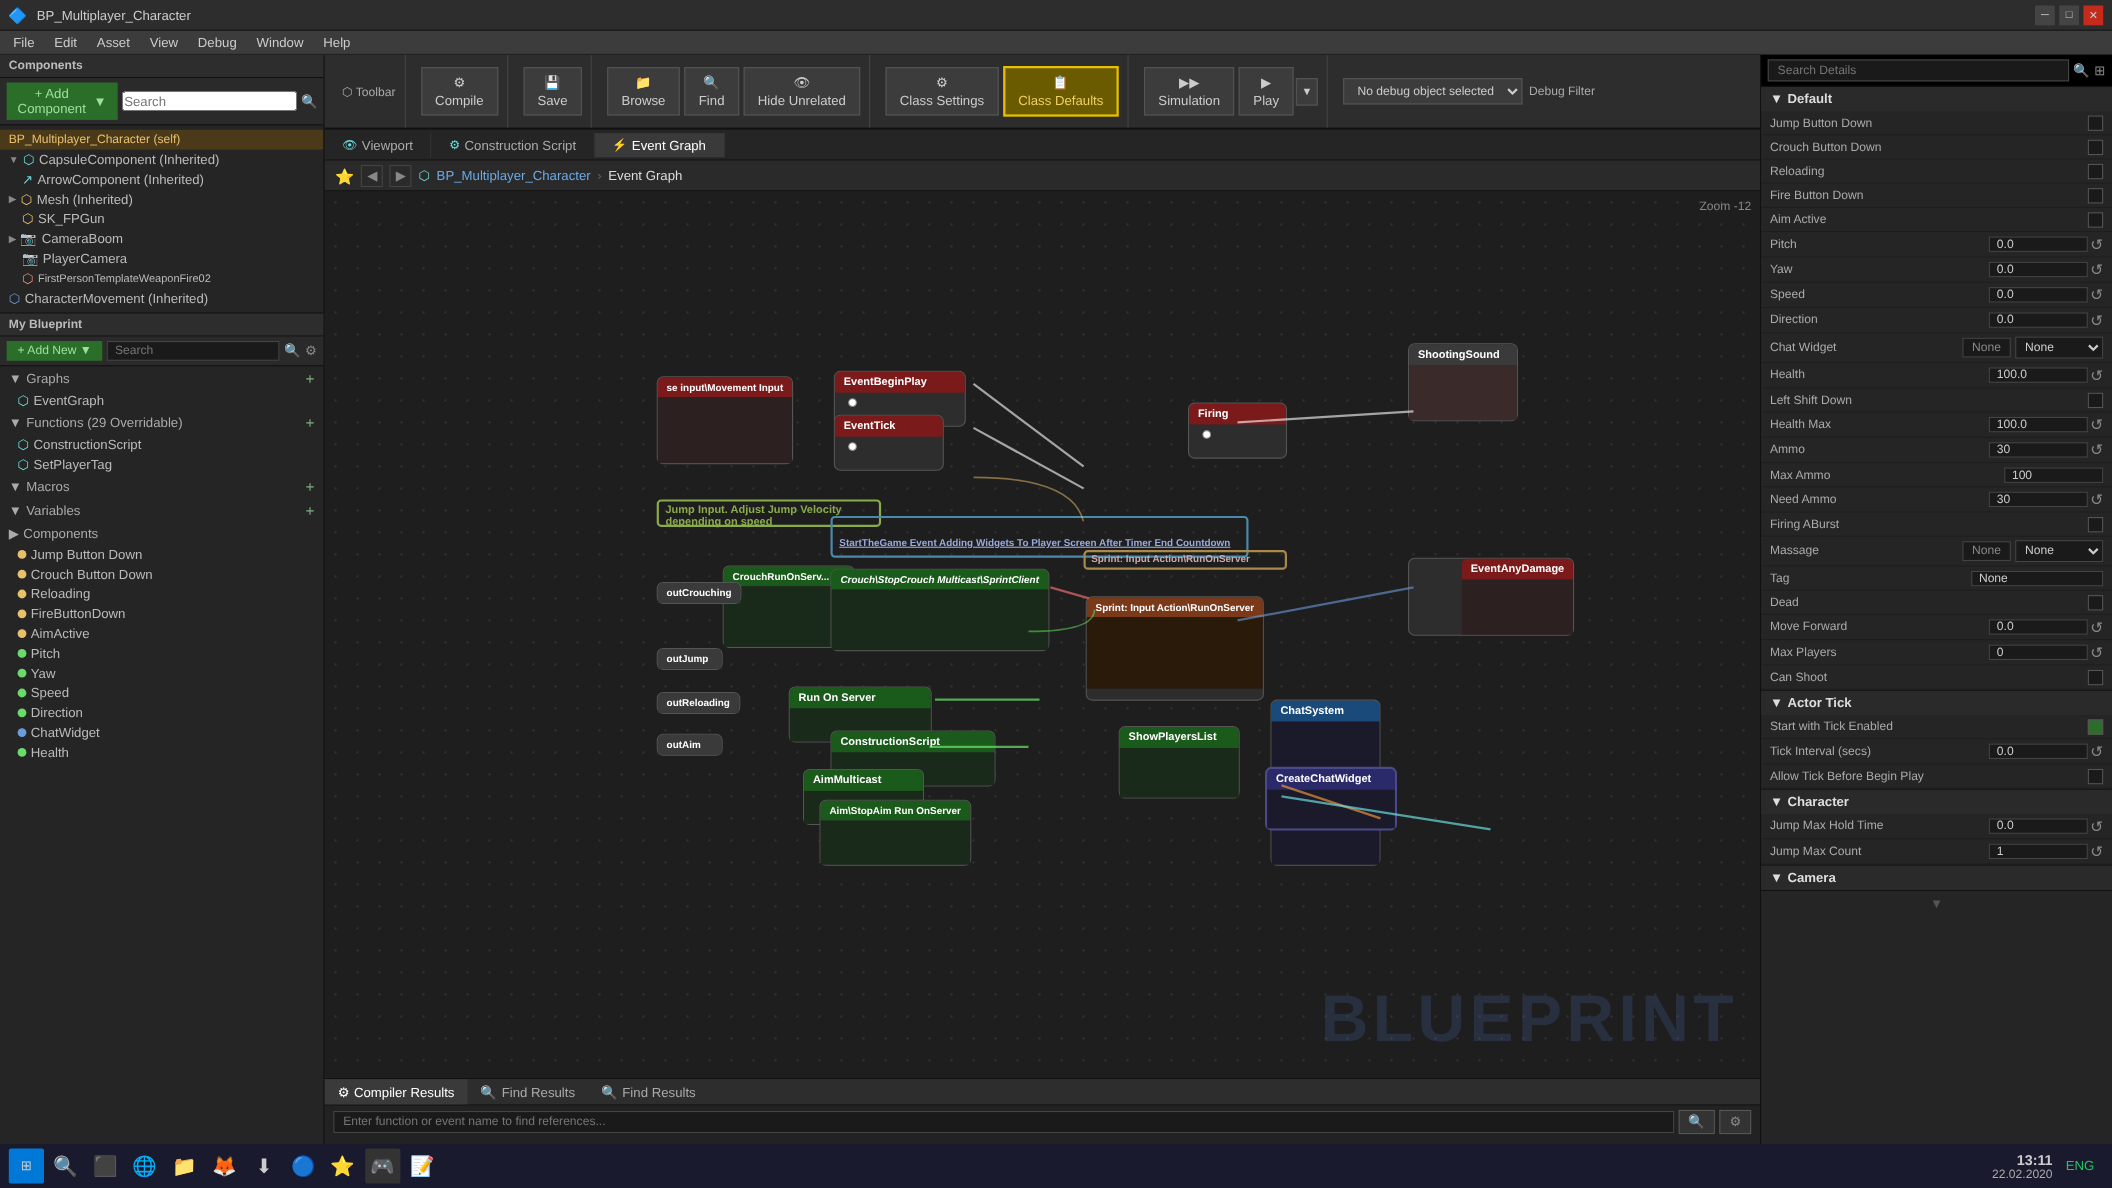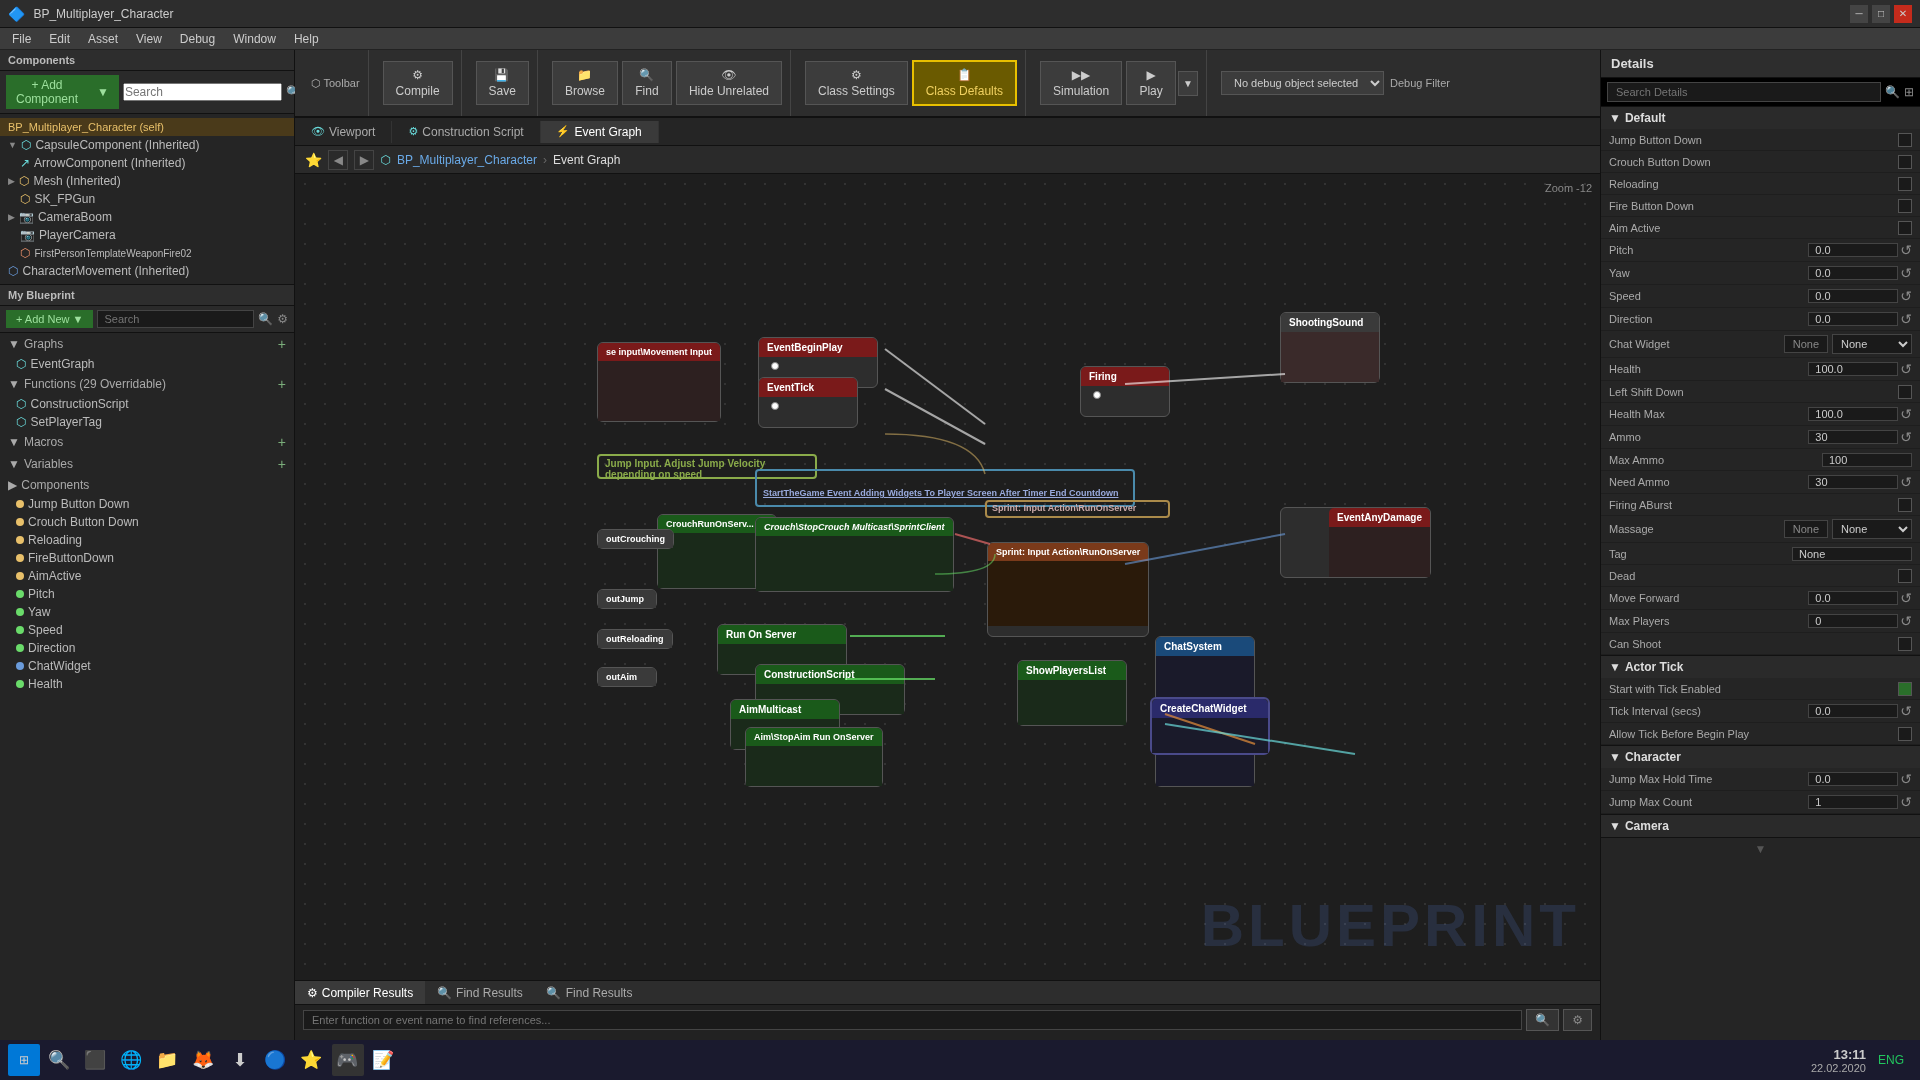--- a/index.html
+++ b/index.html
@@ -23,21 +23,21 @@
 
     
     #main-layout { display: flex; height: calc(1080px - 50px); }
 
     
     #left-panel { width: 295px; background: #252525; border-right: 1px solid #111; display: flex; flex-direction: column; flex-shrink: 0; }
 
     
     #components-header { background: #2d2d2d; padding: 4px 8px; border-bottom: 1px solid #111; display: flex; align-items: center; gap: 4px; }
     #components-header span { font-size: 11px; color: #bbb; font-weight: bold; }
-    #add-component-btn { background: #2a6e2a; color: #9de09d; border: none; padding: 3px 10px; cursor: pointer; font-size: 11px; display: flex; align-items: center; gap: 19px; }
+    #add-component-btn { background: #2a6e2a; color: #9de09d; border: none; padding: 3px 10px; cursor: pointer; font-size: 11px; display: flex; align-items: center; gap: 7px; }
     .comp-search-row { display: flex; align-items: center; gap: 4px; padding: 4px 6px; background: #2a2a2a; border-bottom: 1px solid #111; }
 
     
     #comp-tree { padding: 4px 0; overflow-y: auto; max-height: 230px; }
     .comp-self { background: #4a3a1a; padding: 3px 8px; color: #e8c06a; font-size: 11px; display: block; }
     .tree-item { padding: 2px 8px; color: #bbb; font-size: 11px; display: flex; align-items: center; gap: 4px; cursor: pointer; }
     .tree-arrow { color: #888; font-size: 9px; }
 
     
     .section-header { background: #2d2d2d; padding: 4px 8px; border-bottom: 1px solid #111; border-top: 1px solid #111; display: flex; align-items: center; gap: 4px; }
@@ -397,21 +397,21 @@
       <button class="nav-btn">▶</button>
       <span style="color:#6adbdb;">⬡</span>
       <span class="breadcrumb-link">BP_Multiplayer_Character</span>
       <span class="breadcrumb-sep">›</span>
       <span class="breadcrumb-current">Event Graph</span>
     </div>
 
     <div id="graph-area">
       <span class="zoom-indicator">Zoom -12</span>
 
-      <div class="comment-box" style="left:302px;top:280px;width:220px;height:25px;border-color:#8aab4a;color:#8aab4a;font-size:10px;padding:2px 6px;">
+      <div class="comment-box" style="left:302px;top:280px;width:204px;height:25px;border-color:#8aab4a;color:#8aab4a;font-size:10px;padding:2px 6px;">
         Jump Input. Adjust Jump Velocity depending on speed
       </div>
       <div class="comment-box" style="left:460px;top:295px;width:380px;height:22px;border-color:#4a8aab;color:#9ad;font-size:9px;padding:17px 6px;text-decoration:underline;">
         StartTheGame Event Adding Widgets To Player Screen After Timer End Countdown
       </div>
       <div class="comment-box" style="left:690px;top:326px;width:185px;height:18px;border-color:#aa8a4a;color:#caa;font-size:9px;padding:1px 5px;">
         Sprint: Input Action\RunOnServer
       </div>
 
       <div class="graph-node" style="left:463px;top:163px;min-width:120px;">
@@ -559,21 +559,20 @@
       </div>
       <div id="find-bar">
         <input id="find-input" type="text" placeholder="Enter function or event name to find references..." style="">
         <button style="background:#333;border:1px solid #555;color:#888;padding:3px 8px;cursor:pointer;">🔍</button>
         <button style="background:#333;border:1px solid #555;color:#888;padding:3px 8px;cursor:pointer;">⚙</button>
       </div>
     </div>
   </div>
 
   <div id="right-panel">
-    <div id="details-header">Details</div>
     <div id="details-search">
       <input id="details-search-input" type="text" placeholder="Search Details" style="">
       <button style="background:none;border:none;color:#888;cursor:pointer;">🔍</button>
       <button style="background:none;border:none;color:#888;cursor:pointer;">⊞</button>
     </div>
 
     <div id="details-content">
 
       <div class="detail-section">
         <div class="detail-section-header">

